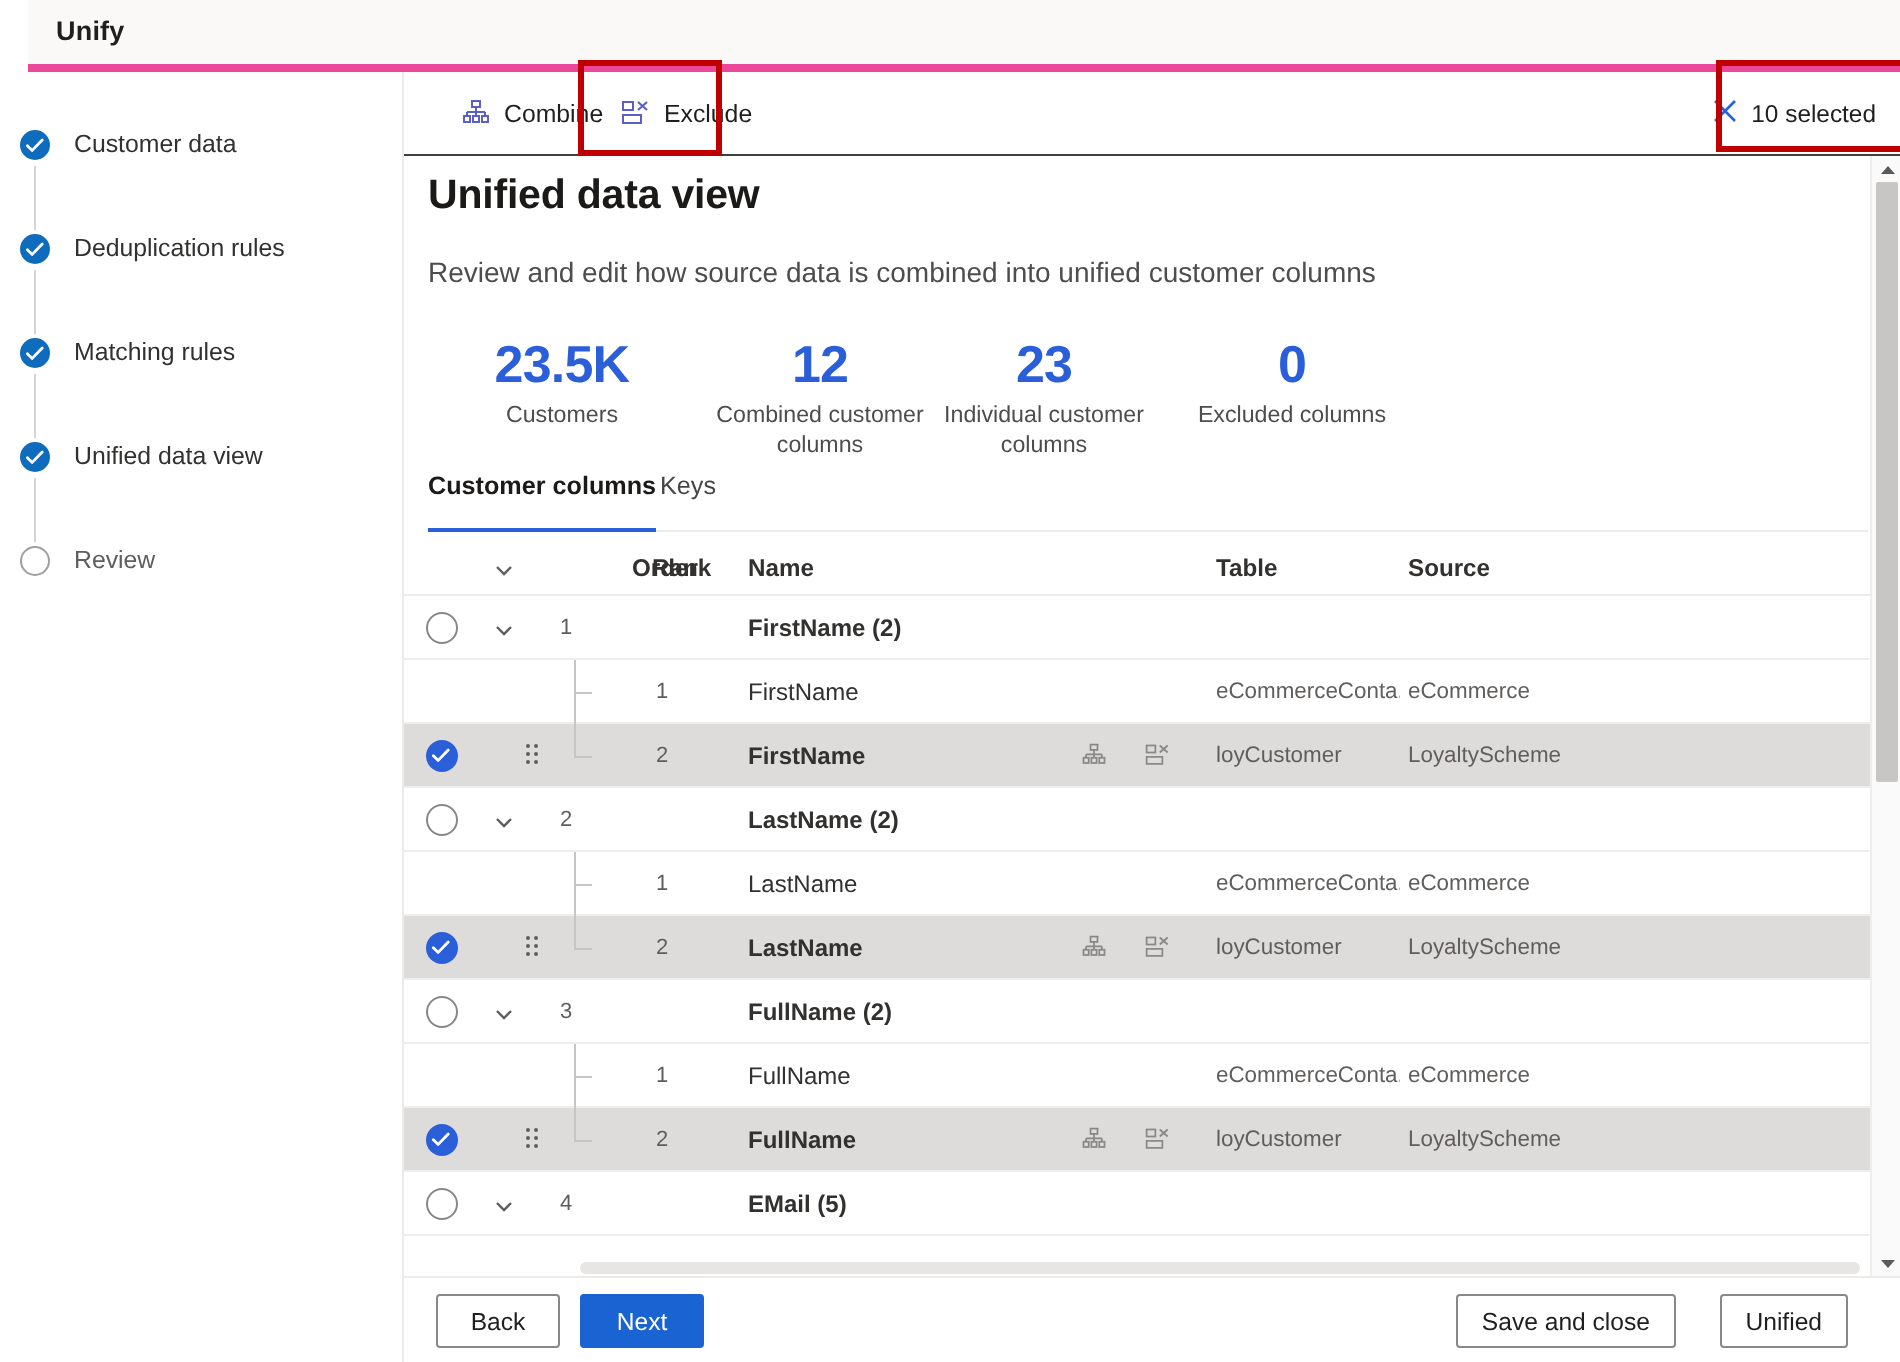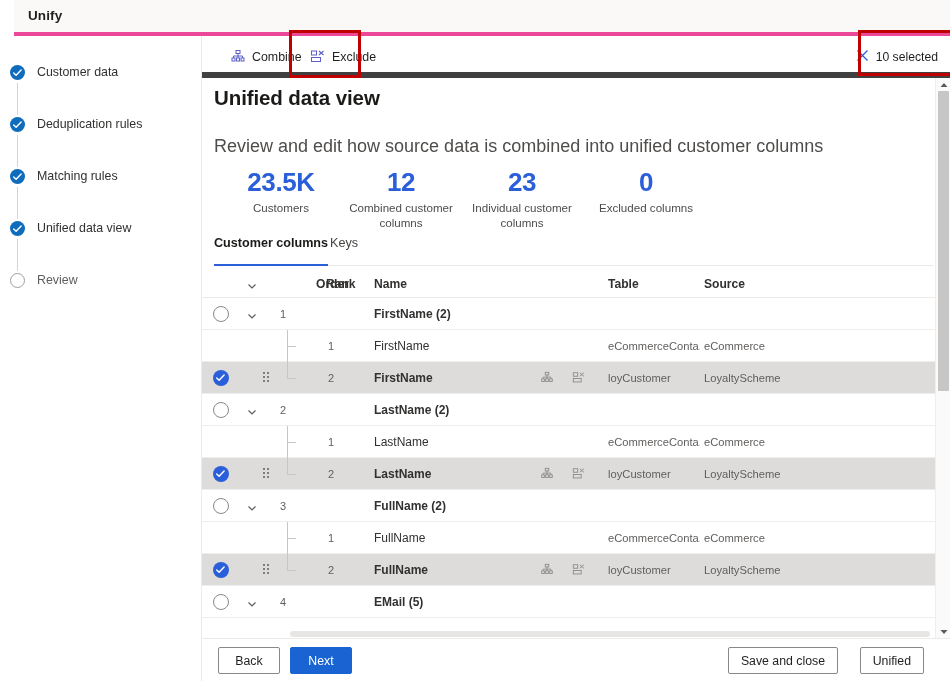--- a/index.html
+++ b/index.html
@@ -69,21 +69,21 @@
     position: absolute; left: 202px; top: 36px;
     width: 748px; height: 645px;
     background: #ffffff;
   }
 
   
   .cmdbar {
     position: absolute; left: 0; top: 0;
     width: 748px; height: 42px;
     background: #ffffff;
-    border-bottom: 6px solid #404040;
+    border-bottom: 1px solid #404040;
   }
   .cmd-btn {
     position: absolute; top: 5px;
     height: 32px;
     display: flex; align-items: center; gap: 6px;
     padding: 0 8px;
     font-size: 12.4px; color: #201f1e;
     background: transparent; border: none;
     cursor: pointer; white-space: nowrap;
   }
@@ -114,21 +114,21 @@
     overflow: hidden;
   }
 
   .page-title {
     position: absolute; left: 12px; top: 8px;
     font-size: 20.5px; font-weight: 600; color: #1b1a19;
     letter-spacing: -0.1px;
   }
   .page-sub {
     position: absolute; left: 12px; top: 50px;
-    font-size: 18px; color: #4f4d4b; margin-top: 8px;
+    font-size: 14px; color: #4f4d4b;
   }
 
   
   .stats { position: absolute; left: 12px; top: 88px; width: 620px; height: 70px; }
   .stat { position: absolute; top: 0; text-align: center; }
   .stat-val {
     font-size: 26px; font-weight: 700; color: #2b5fd9;
     line-height: 32px; letter-spacing: -0.4px;
   }
   .stat-lbl {
@@ -379,21 +379,21 @@
     <div class="pagebody">
 
       <div class="page-title">Unified data view</div>
       <div class="page-sub">Review and edit how source data is combined into unified customer columns</div>
 
       <div class="stats" id="stats">
           <div class="stat" style="left: 8px; width: 118px;">
             <div class="stat-val">23.5K</div>
             <div class="stat-lbl">Customers</div>
           </div>
-          <div class="stat" style="left: 125px; width: 124px;">
+          <div class="stat" style="left: 134px; width: 124px;">
             <div class="stat-val">12</div>
             <div class="stat-lbl">Combined customer columns</div>
           </div>
           <div class="stat" style="left: 246px; width: 124px;">
             <div class="stat-val">23</div>
             <div class="stat-lbl">Individual customer columns</div>
           </div>
           <div class="stat" style="left: 370px; width: 124px;">
             <div class="stat-val">0</div>
             <div class="stat-lbl">Excluded columns</div>

